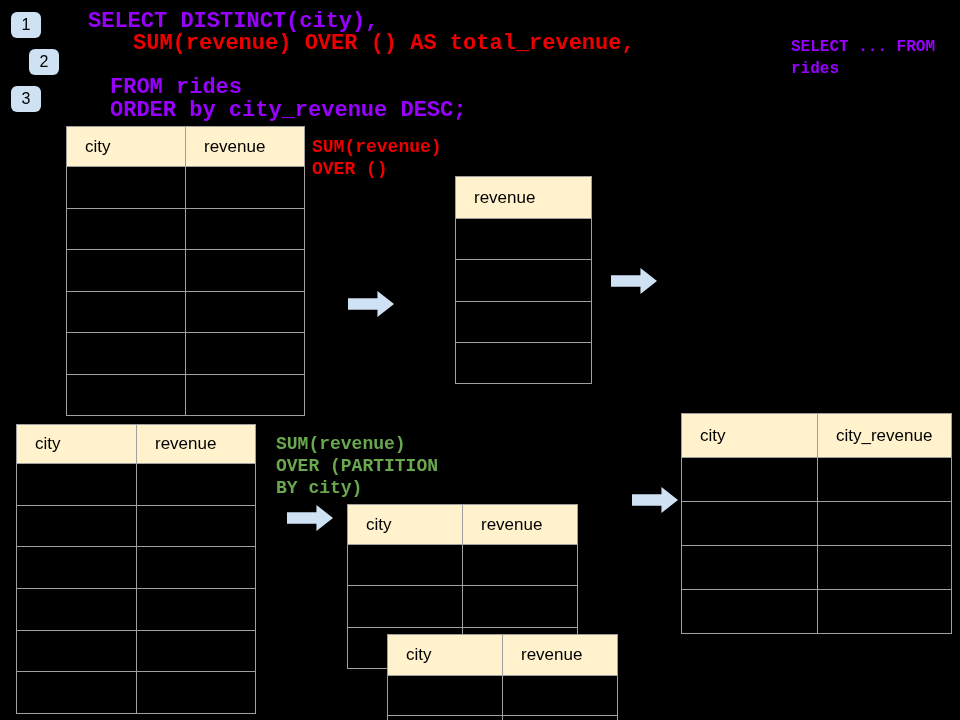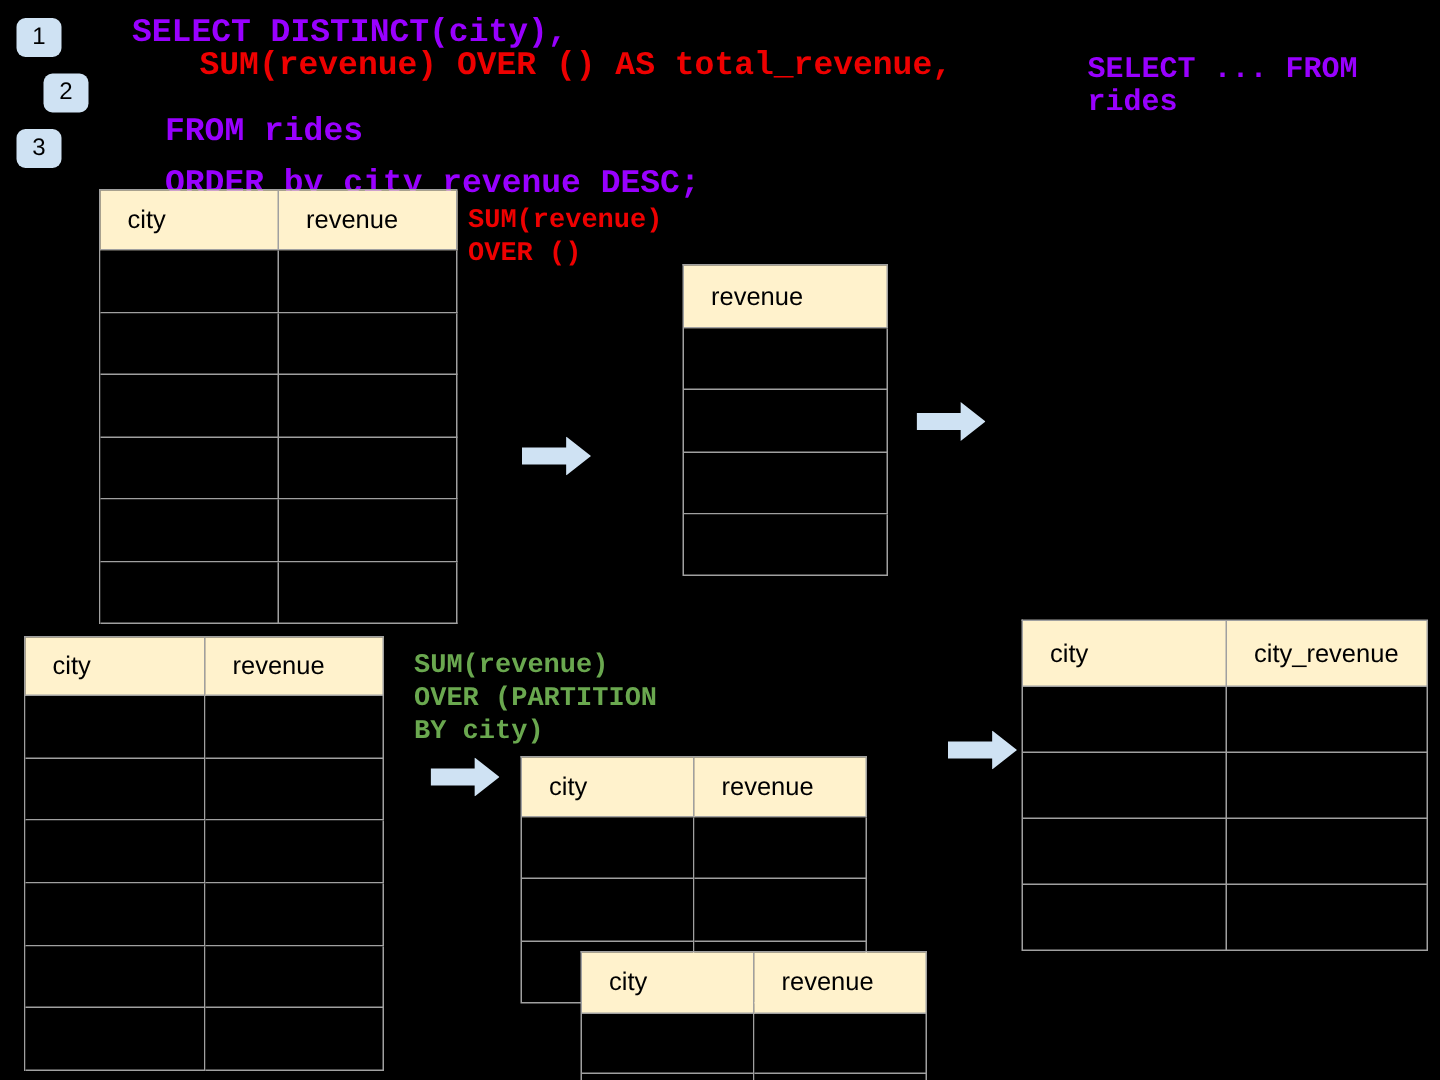--- a/index.html
+++ b/index.html
@@ -12,25 +12,25 @@
     position:absolute;font-family:"Liberation Mono",monospace;
     font-weight:bold;font-size:22px;line-height:22px;white-space:pre;
   }
   .c-purple{color:var(--sql-purple,#9900ff);}
   .c-red{color:var(--sql-red,#ee0000);}
   .c-green{color:var(--sql-green,#6aa84f);}
   #sql-l1{left:88px;top:11px;}
   #sql-l2{left:133px;top:33px;text-align:right;}
   #sql-l3{left:133px;top:55px;}
   #sql-l4{left:110px;top:77px;}
-  #sql-l5{left:110px;top:100px;margin-top:12px;}
+  #sql-l5{left:110px;top:100px;}
   #side-code{
-    position:absolute;left:725px;top:36px;
+    position:absolute;left:791px;top:36px;
     font-family:"Liberation Mono",monospace;font-weight:bold;
-    font-size:20px;line-height:22px;white-space:pre-line;
+    font-size:16px;line-height:22px;white-space:pre-line;
   }
   .annotation{
     position:absolute;font-family:"Liberation Mono",monospace;
     font-weight:bold;font-size:18px;line-height:22px;white-space:pre-line;
   }
   #ann-total{left:312px;top:136px;}
   #ann-partition{left:276px;top:433px;}
   
   .badge{
     position:absolute;width:30px;height:26px;border-radius:6px;

